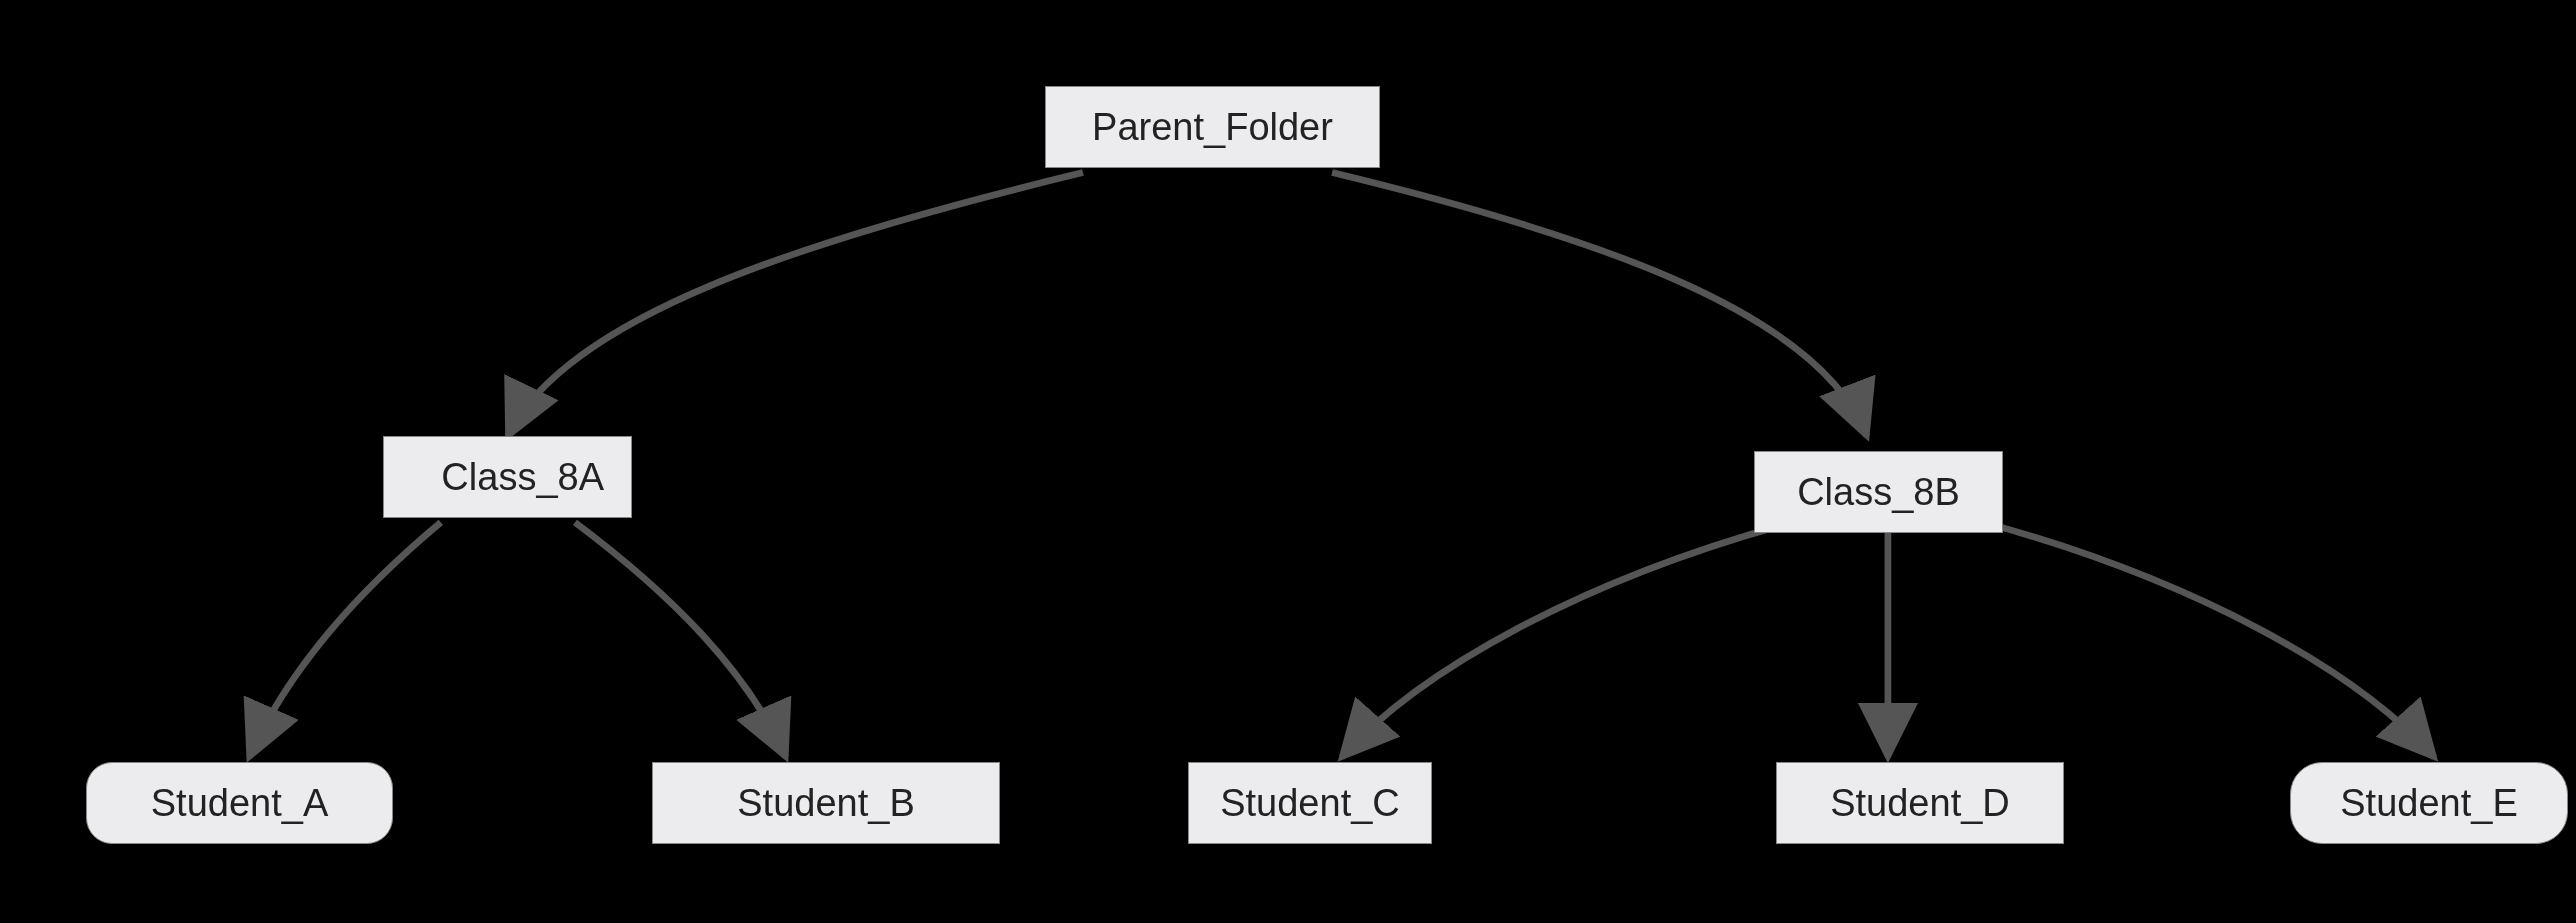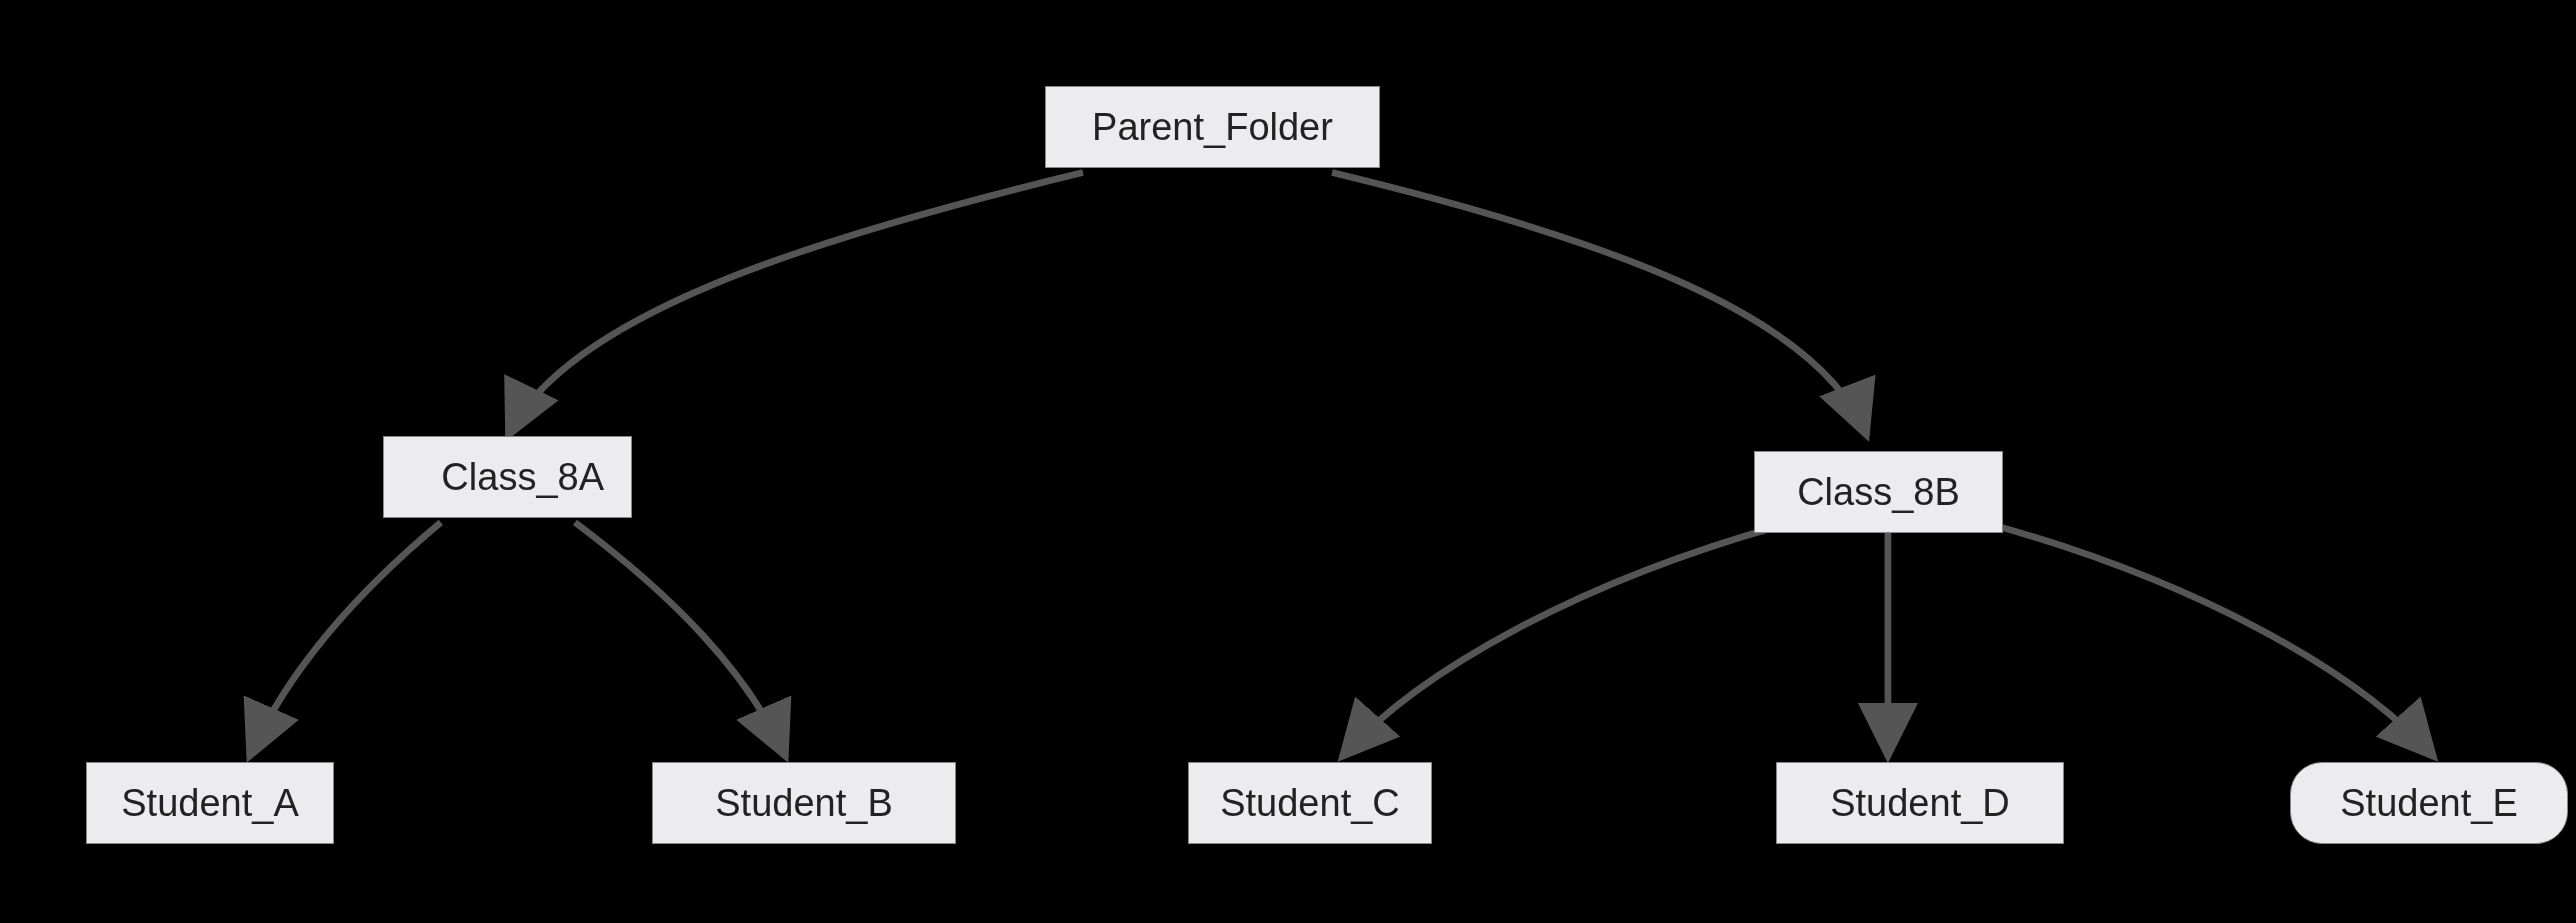--- a/index.html
+++ b/index.html
@@ -68,25 +68,25 @@
   </div>
 
   <div class="node" style="left:383px;  top:436px; width:249px;text-align:right;">
     <span>Class_8A</span>
   </div>
 
   <div class="node" style="left:1754px; top:436px; width:249px;margin-top:15px;">
     <span>Class_8B</span>
   </div>
 
-  <div class="node" style="left:86px;   top:762px; width:248px;">
+  <div class="node" style="left:86px;   top:762px; width:307px;border-radius:26px;">
     <span>Student_A</span>
   </div>
 
-  <div class="node" style="left:652px;  top:762px; width:304px;">
+  <div class="node" style="left:652px;  top:762px; width:348px;">
     <span>Student_B</span>
   </div>
 
   <div class="node" style="left:1188px; top:762px; width:244px;">
     <span>Student_C</span>
   </div>
 
   <div class="node" style="left:1744px; top:762px; width:288px;margin-left:32px;">
     <span>Student_D</span>
   </div>

